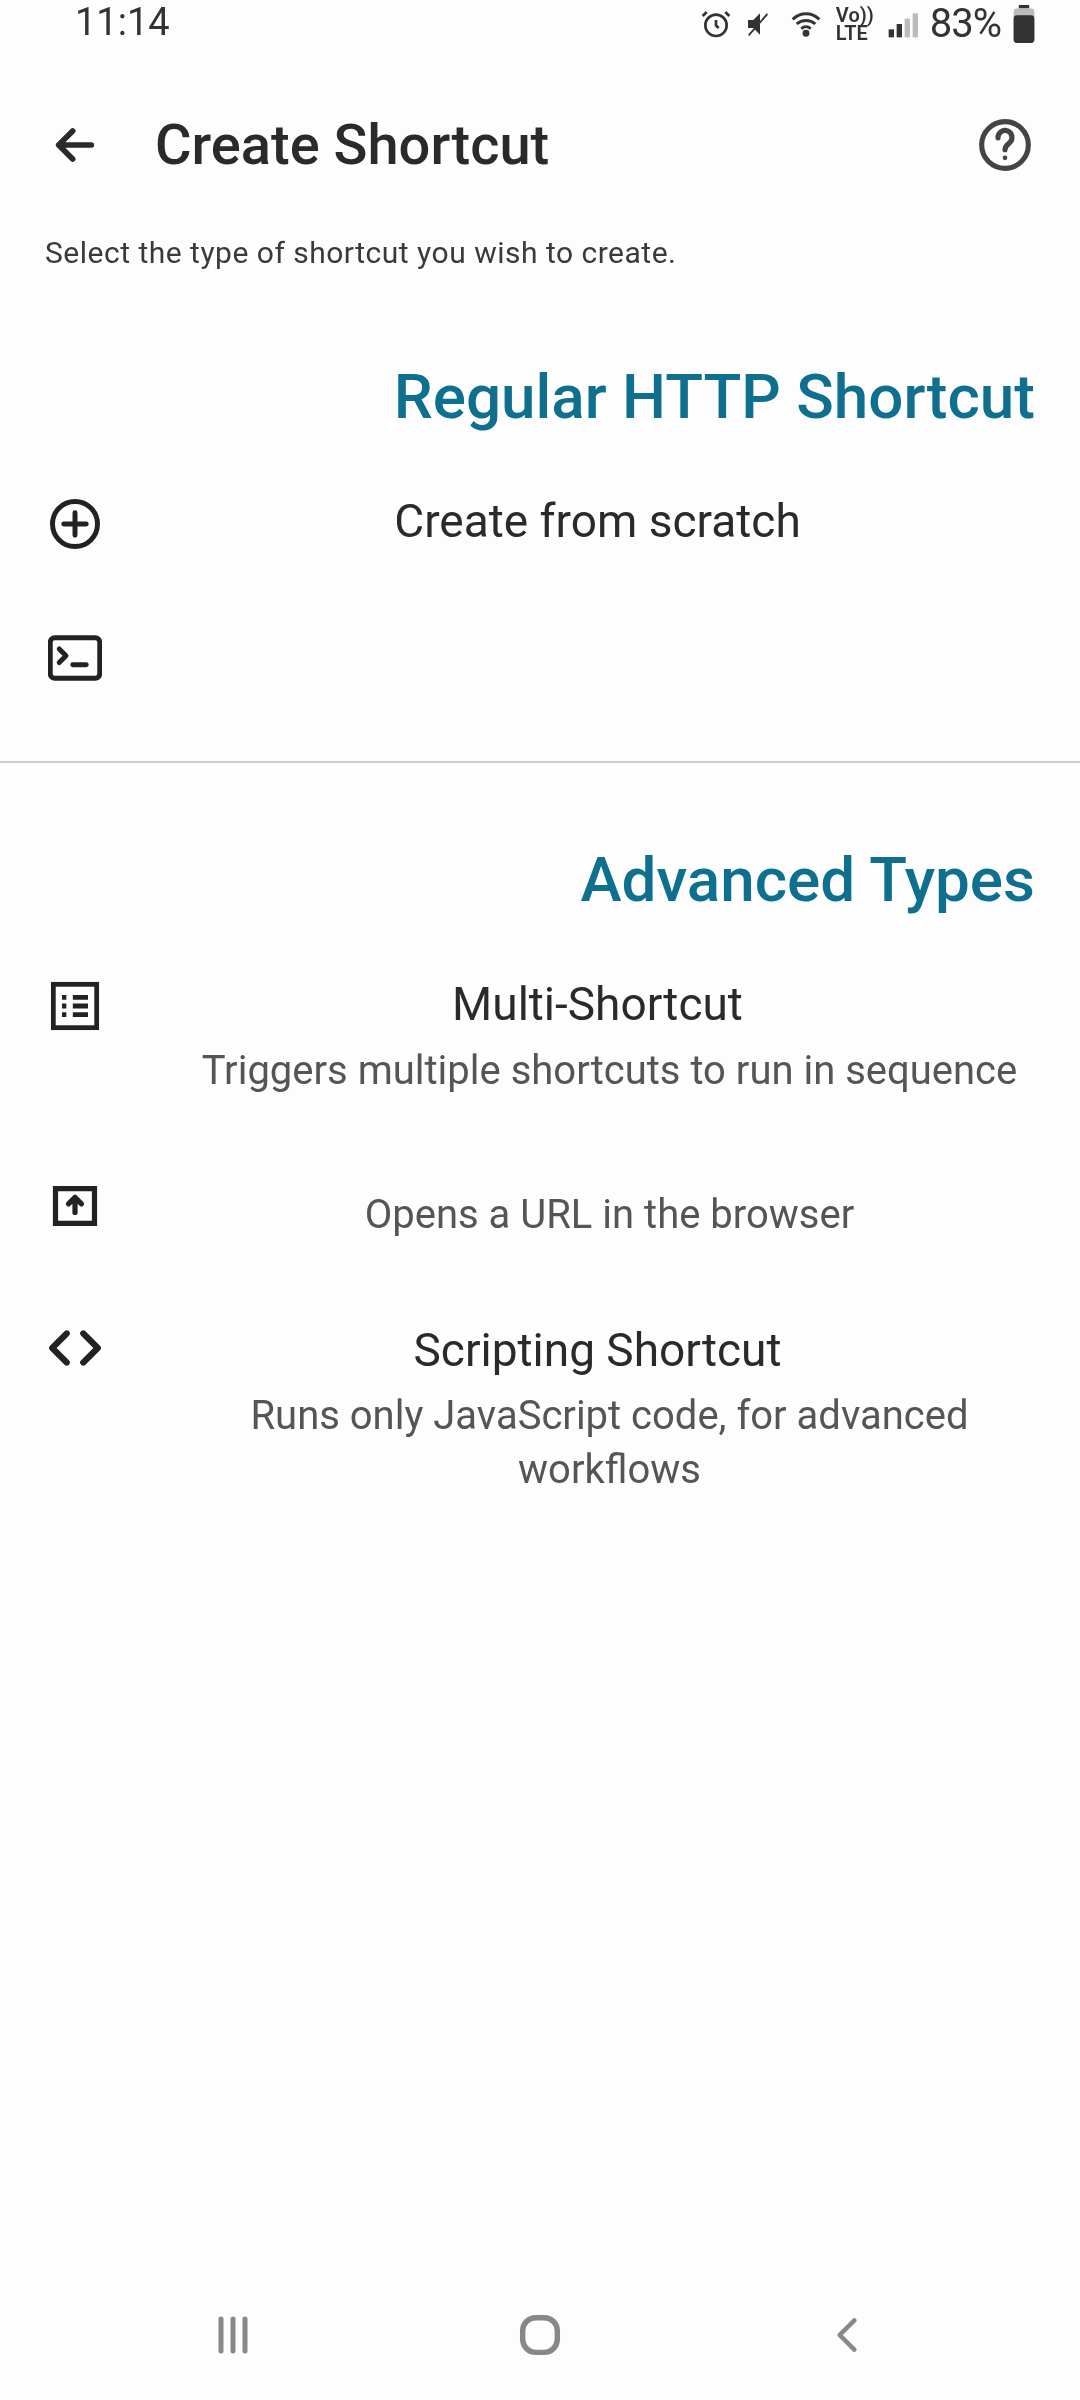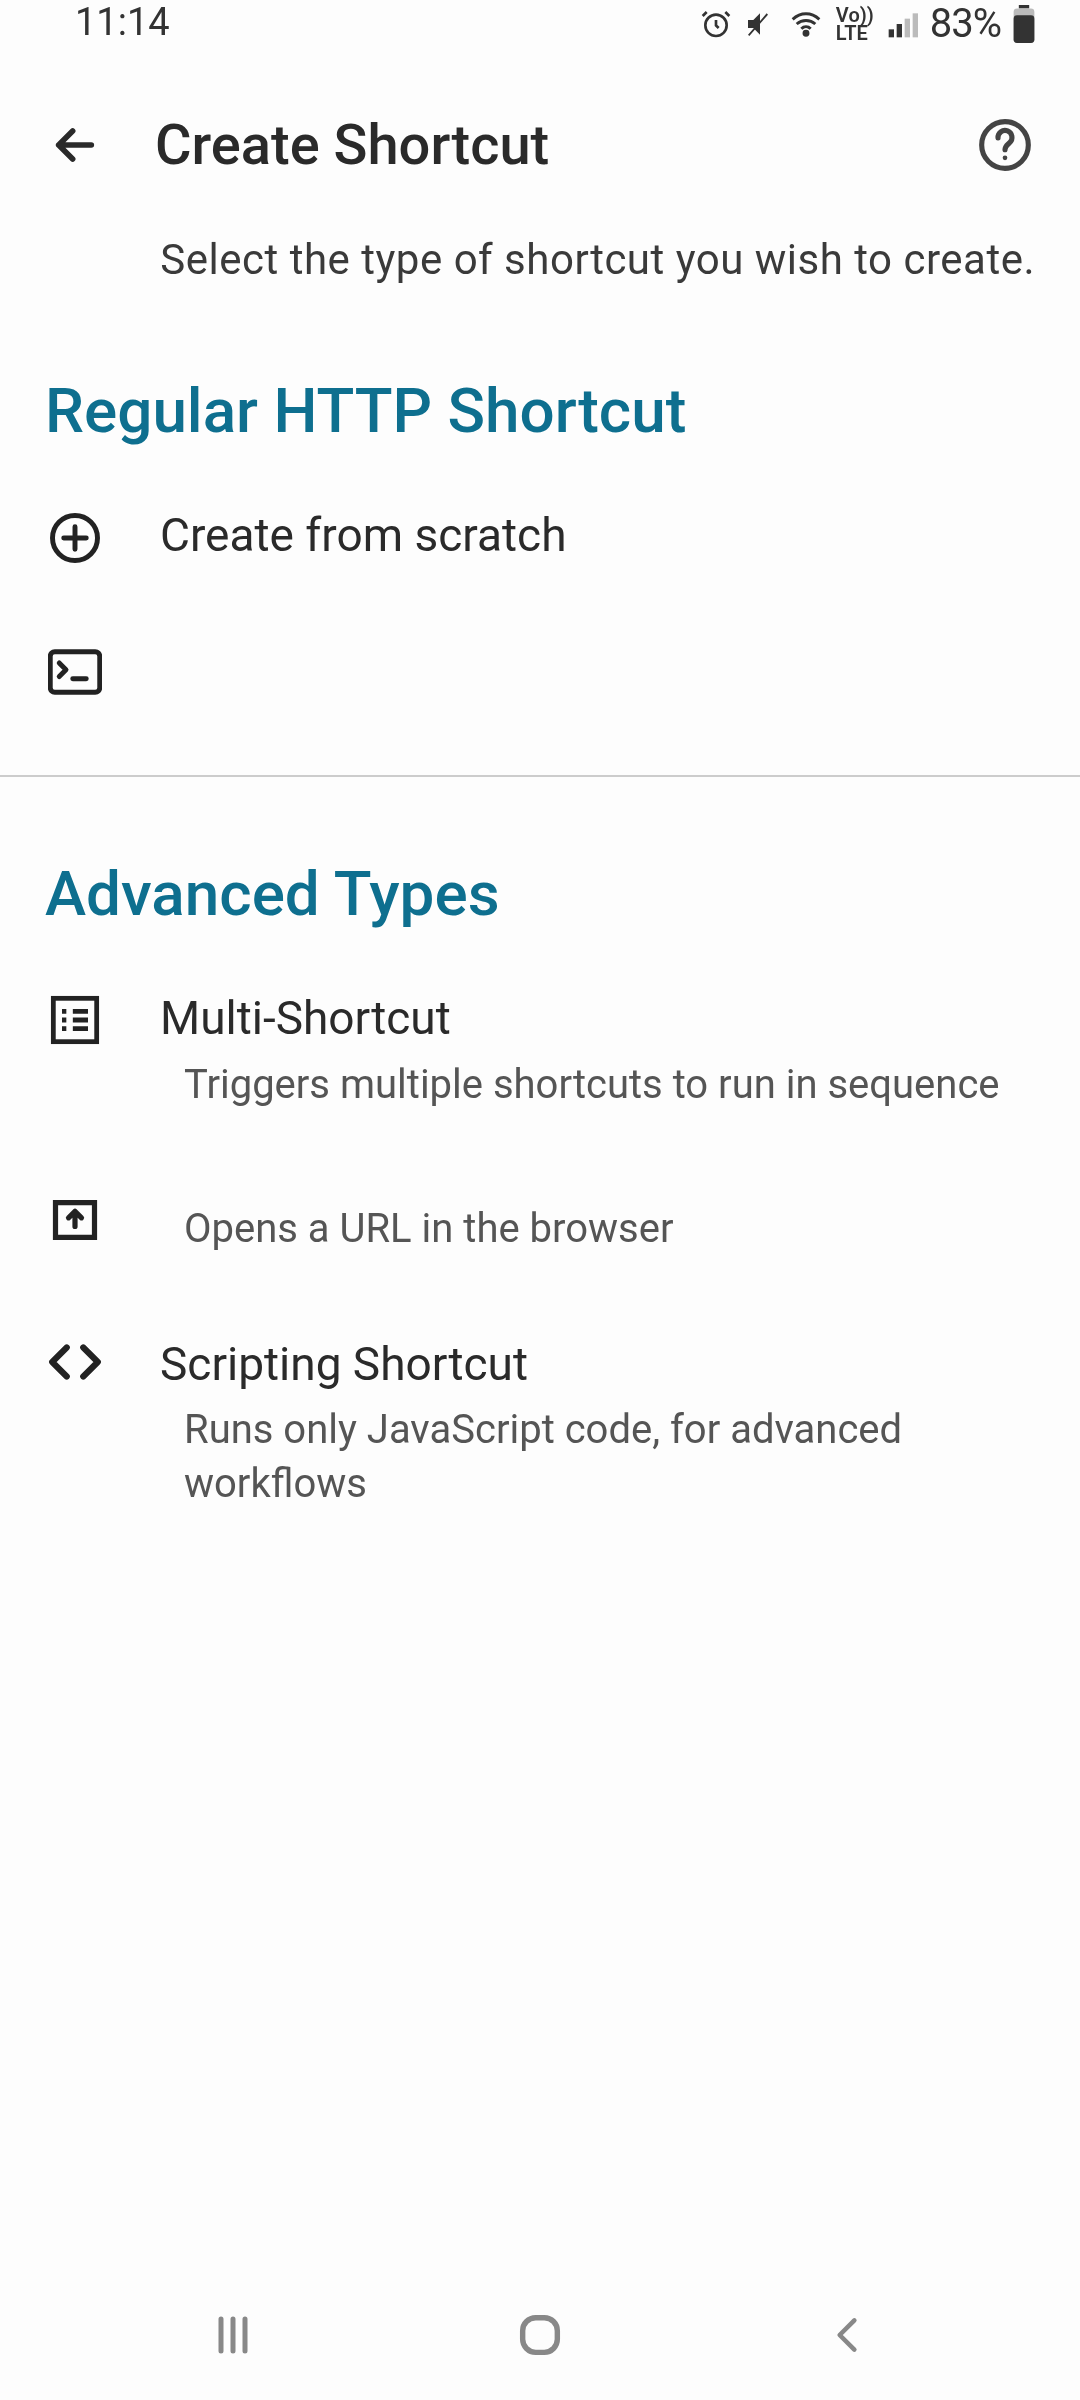--- a/index.html
+++ b/index.html
@@ -39,36 +39,37 @@
     display: flex; align-items: center; justify-content: center;
   }
   .title {
     flex: 1;
     font-size: 56px;
     font-weight: 500;
     color: #2a2a2a;
   }
   .subtitle {
     padding: 30px 45px 60px 45px;
-    font-size: 42px;
+    font-size: 30px;
     color: #3a3a3a;
     letter-spacing: 0.5px;
-    text-align: right;
   }
   .section-header {
     padding: 30px 45px 20px 45px;
     font-size: 62px;
     font-weight: 500;
     color: #0e6f8f;
+    text-align: right;
   }
   .item {
     display: flex;
     align-items: flex-start;
     padding: 40px 45px;
     gap: 55px;
+    text-align: center;
   }
   .item-icon {
     width: 60px;
     flex-shrink: 0;
     display: flex;
     align-items: center;
     justify-content: center;
     margin-top: 4px;
   }
   .item-text { flex: 1; }

